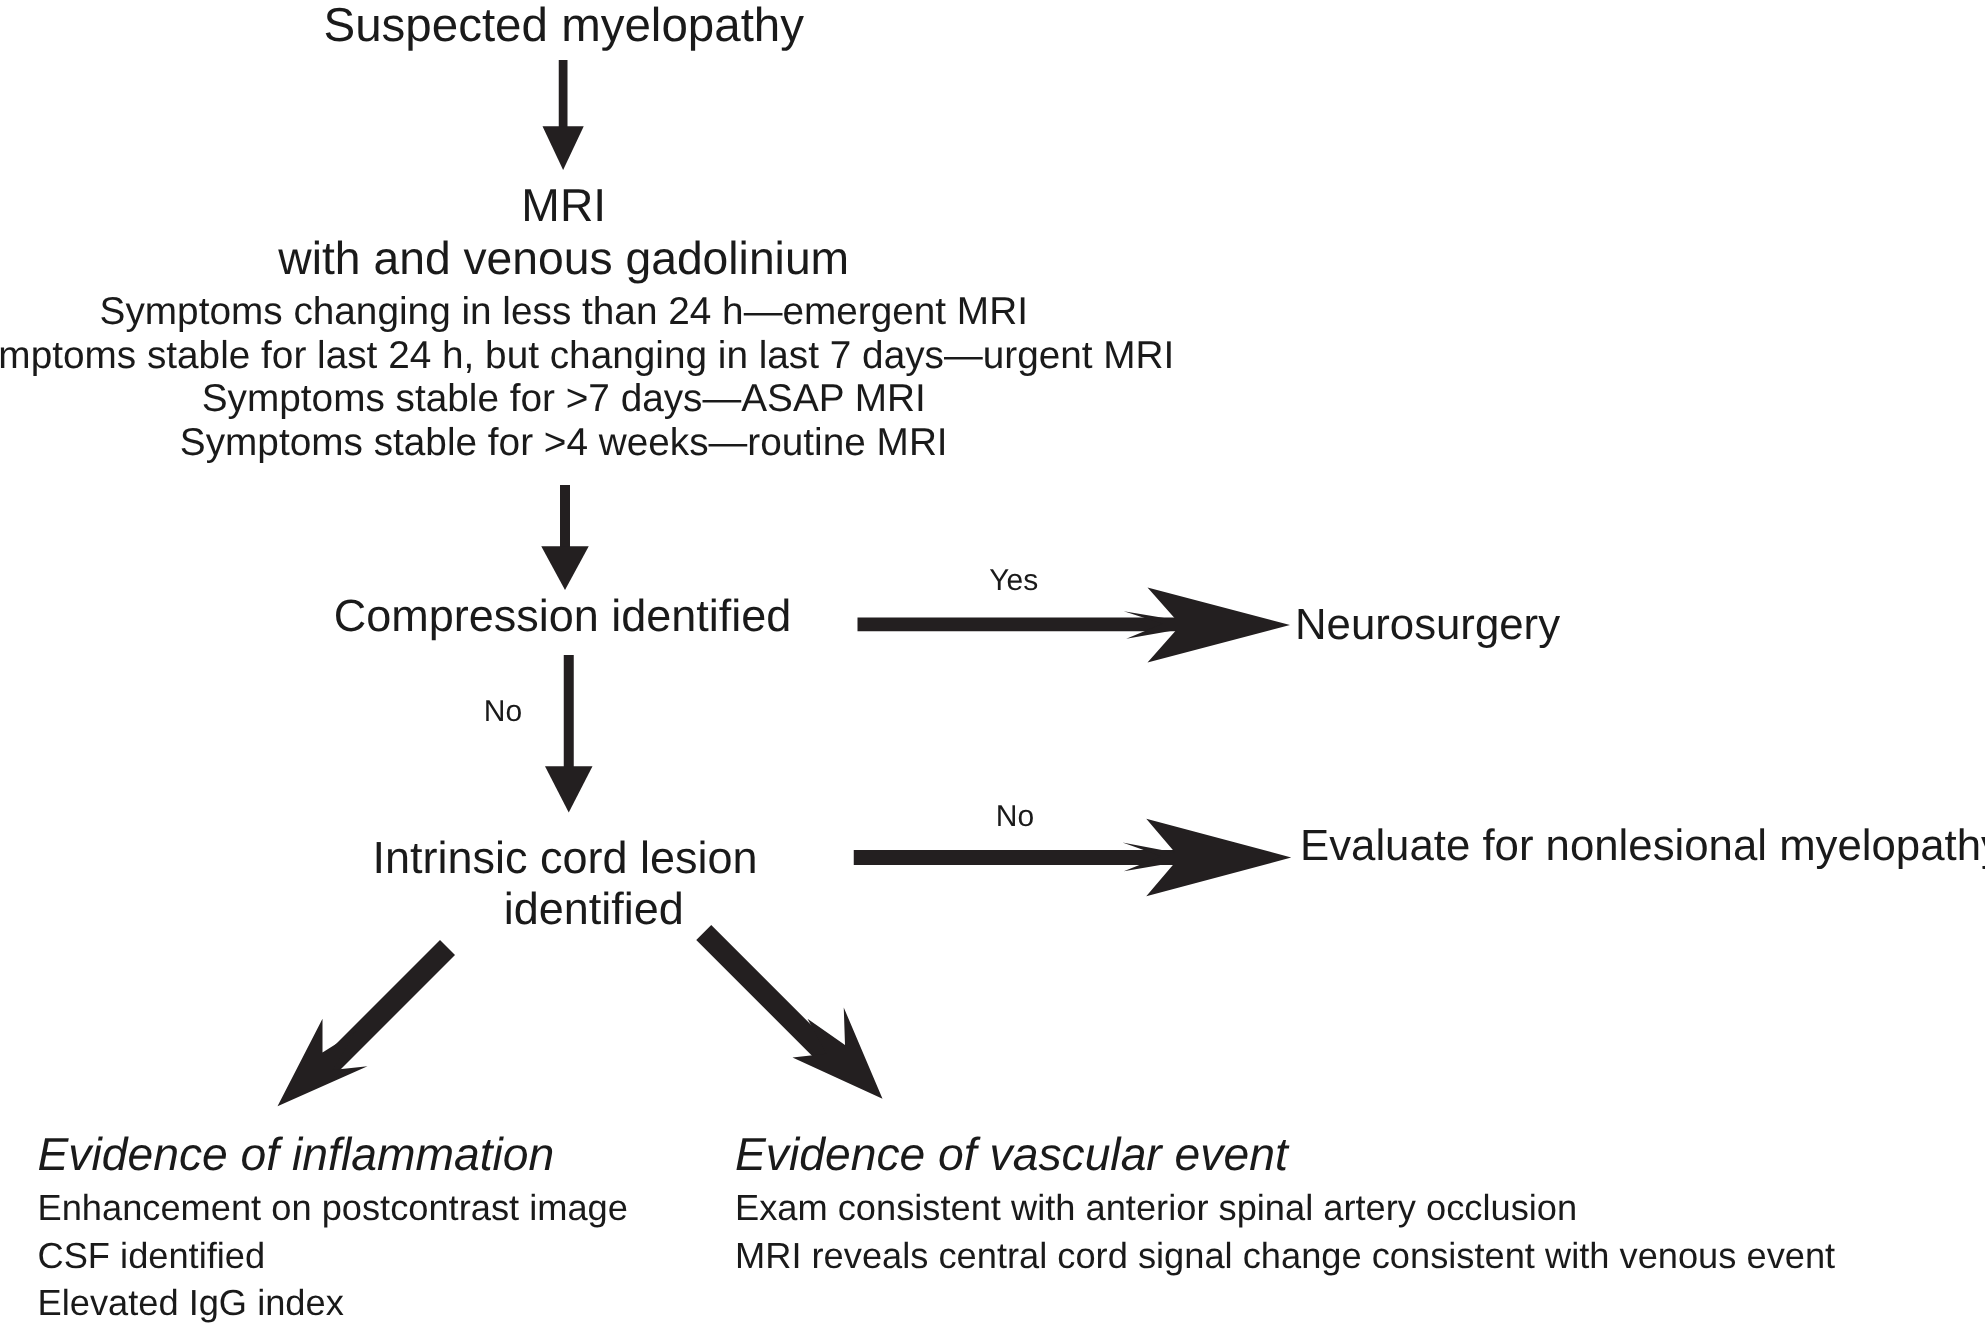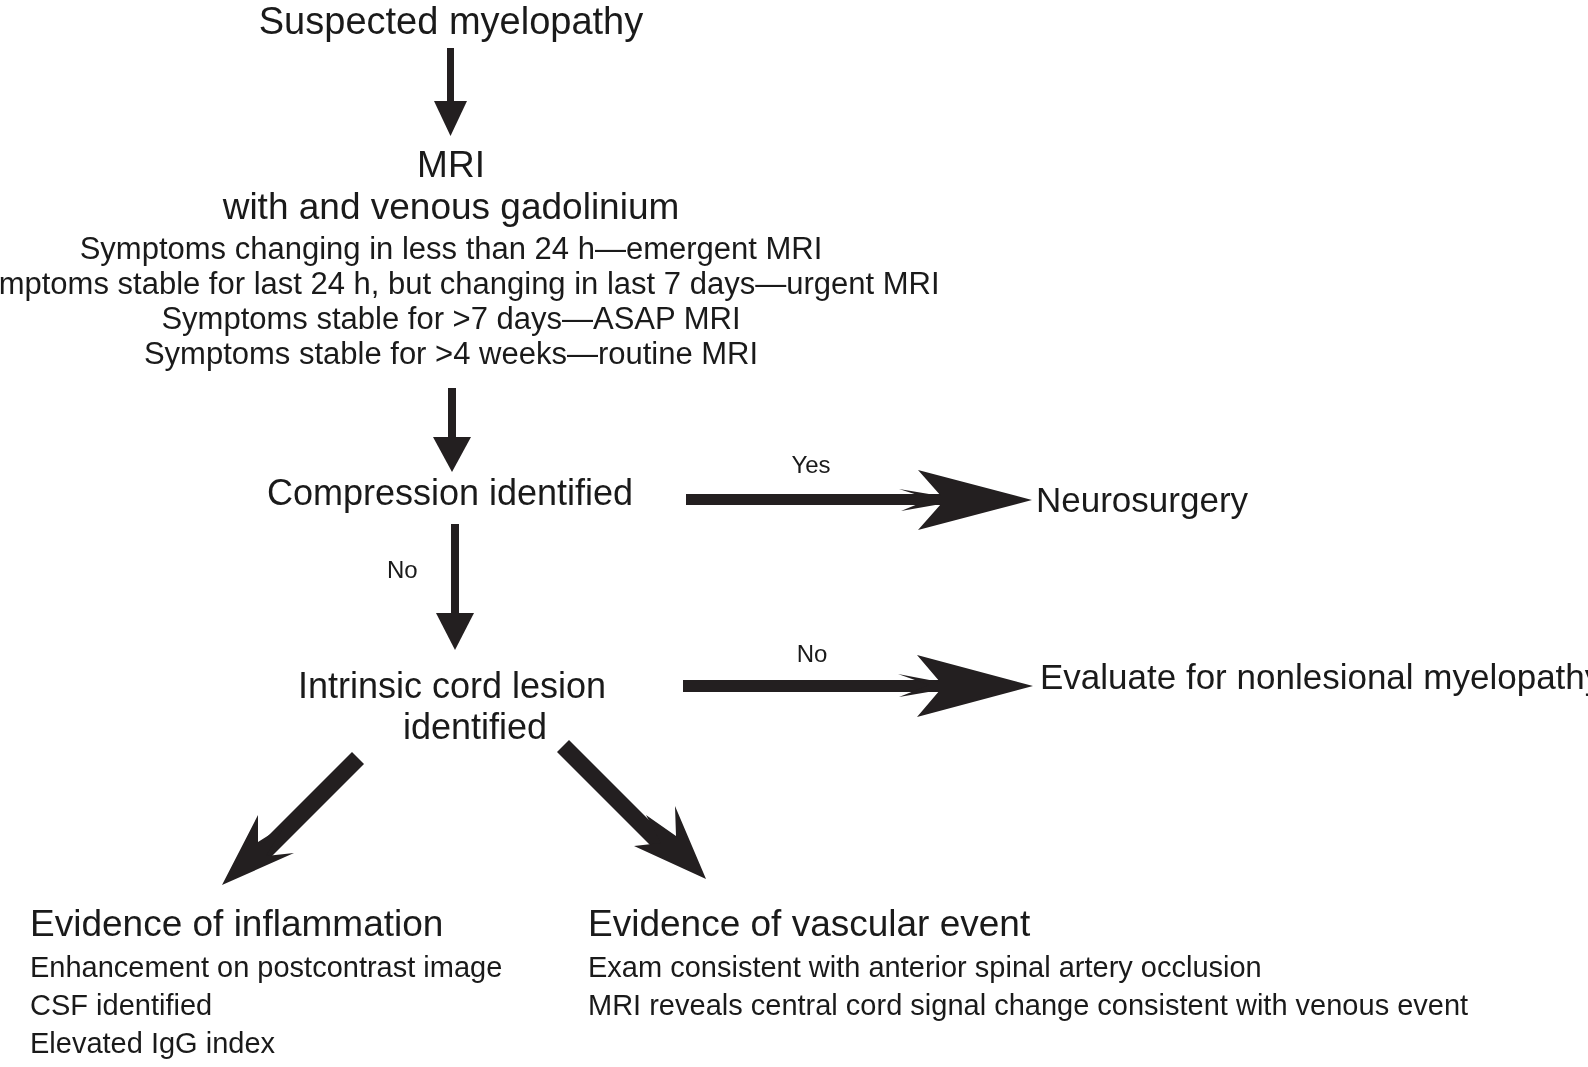--- a/index.html
+++ b/index.html
@@ -26,21 +26,21 @@
   .ctr {
     transform: translateX(-50%);
     text-align: center;
   }
   
   .t-root      { font-size: 38px; }
   .t-node      { font-size: 37px; }
   .t-crit      { font-size: 31px; }
   .t-branch    { font-size: 36px; }
   .t-outcome   { font-size: 35px; }
-  .t-head      { font-size: 37px; }
+  .t-head      { font-size: 37px; font-style: italic; }
   .t-sub       { font-size: 29px; }
   .t-edge      { font-size: 24px; }
 
   svg.layer {
     position: absolute;
     left: 0;
     top: 0;
     width: 1588px;
     height: 1067px;
     pointer-events: none;

